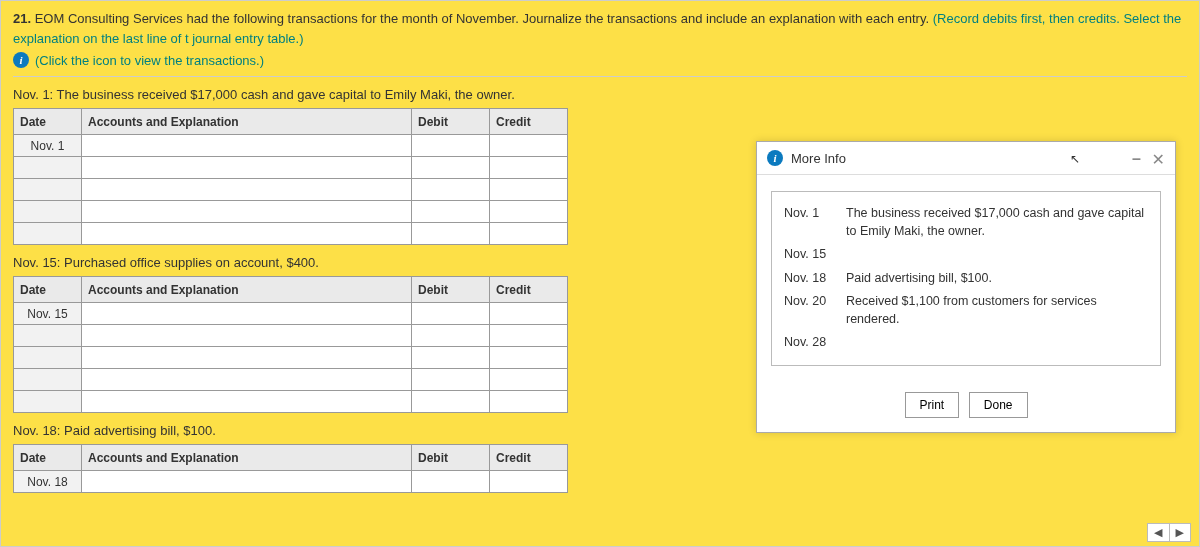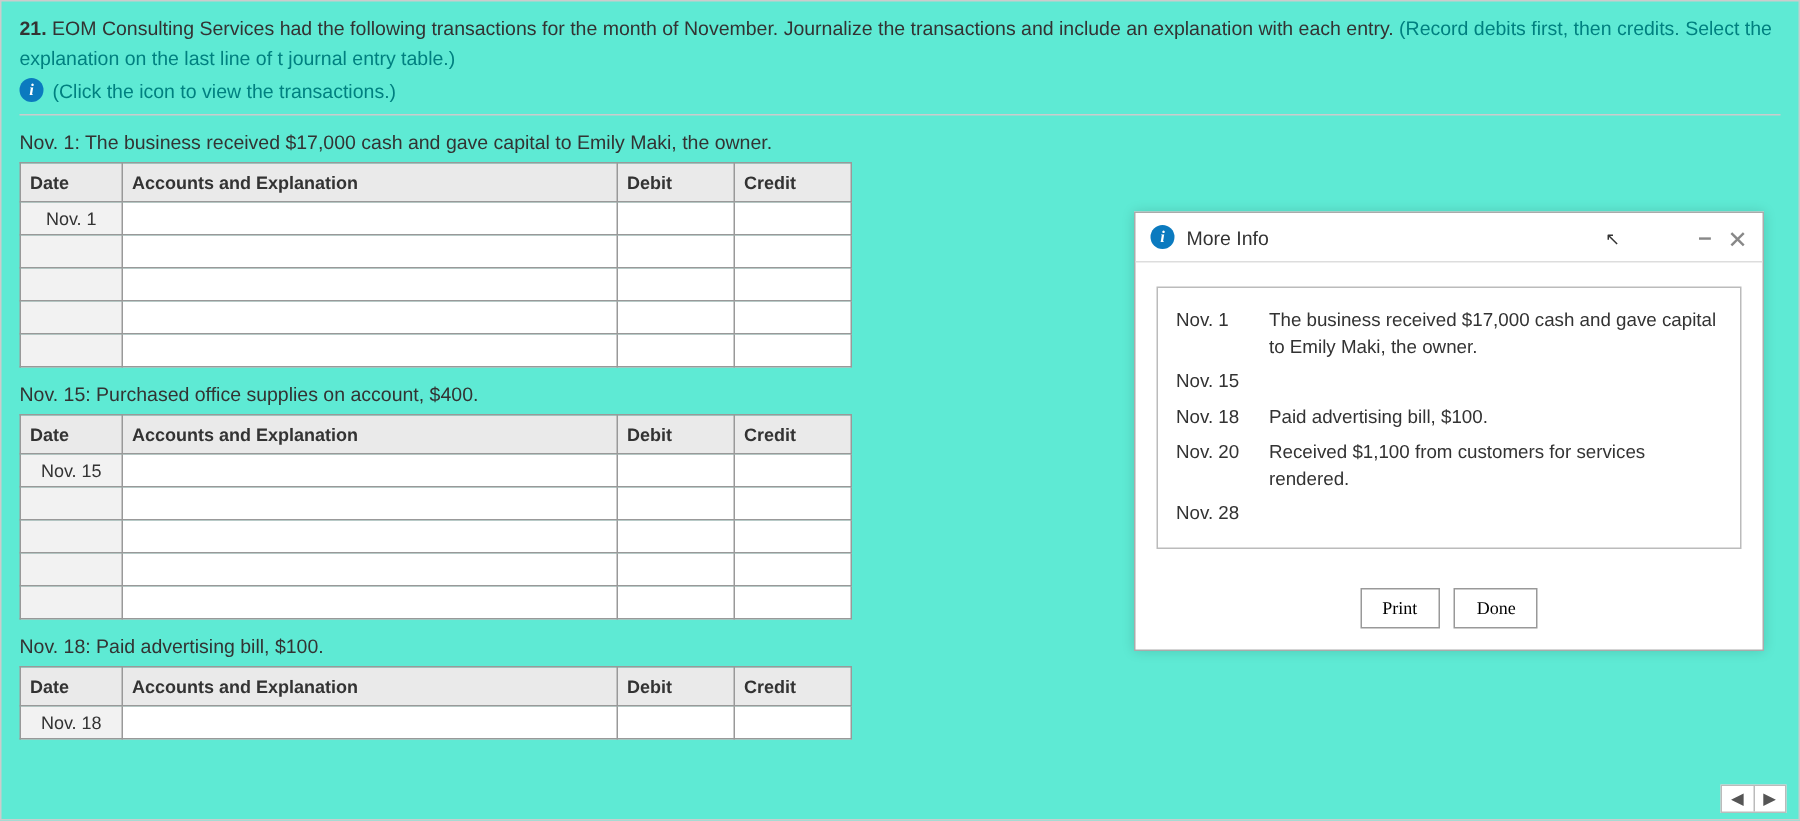--- a/index.html
+++ b/index.html
@@ -7,21 +7,21 @@
       font-family: Arial, sans-serif;
       font-size: 13px;
       background: #e8e8e8;
       width: 1200px;
       height: 547px;
       overflow: hidden;
       position: relative;
       color: #333;
     }
     .main-content {
-      background: #5eead4;
+      background: #fde047;
       border: 1px solid #ccc;
       width: 100%;
       height: 100%;
       padding: 8px 12px;
       position: relative;
     }
     .question-text {
       line-height: 1.5;
       margin-bottom: 4px;
       color: #333;
@@ -140,21 +140,20 @@
     .tx-row { display: flex; gap: 12px; padding: 3px 0; font-size: 12.5px; line-height: 1.4; }
     .tx-row .tx-date { width: 50px; flex-shrink: 0; }
     .popup-buttons { text-align: center; padding-bottom: 14px; }
     .popup-buttons button {
       border: 1px solid #999;
       background: #fff;
       padding: 5px 14px;
       font-size: 12px;
       margin: 0 3px;
       cursor: pointer;
-      font-family: Liberation Serif, serif;
     }
     .nav-arrows {
       position: absolute;
       bottom: 4px;
       right: 8px;
       background: #fff;
       border: 1px solid #bbb;
       display: flex;
     }
     .nav-arrows span {

